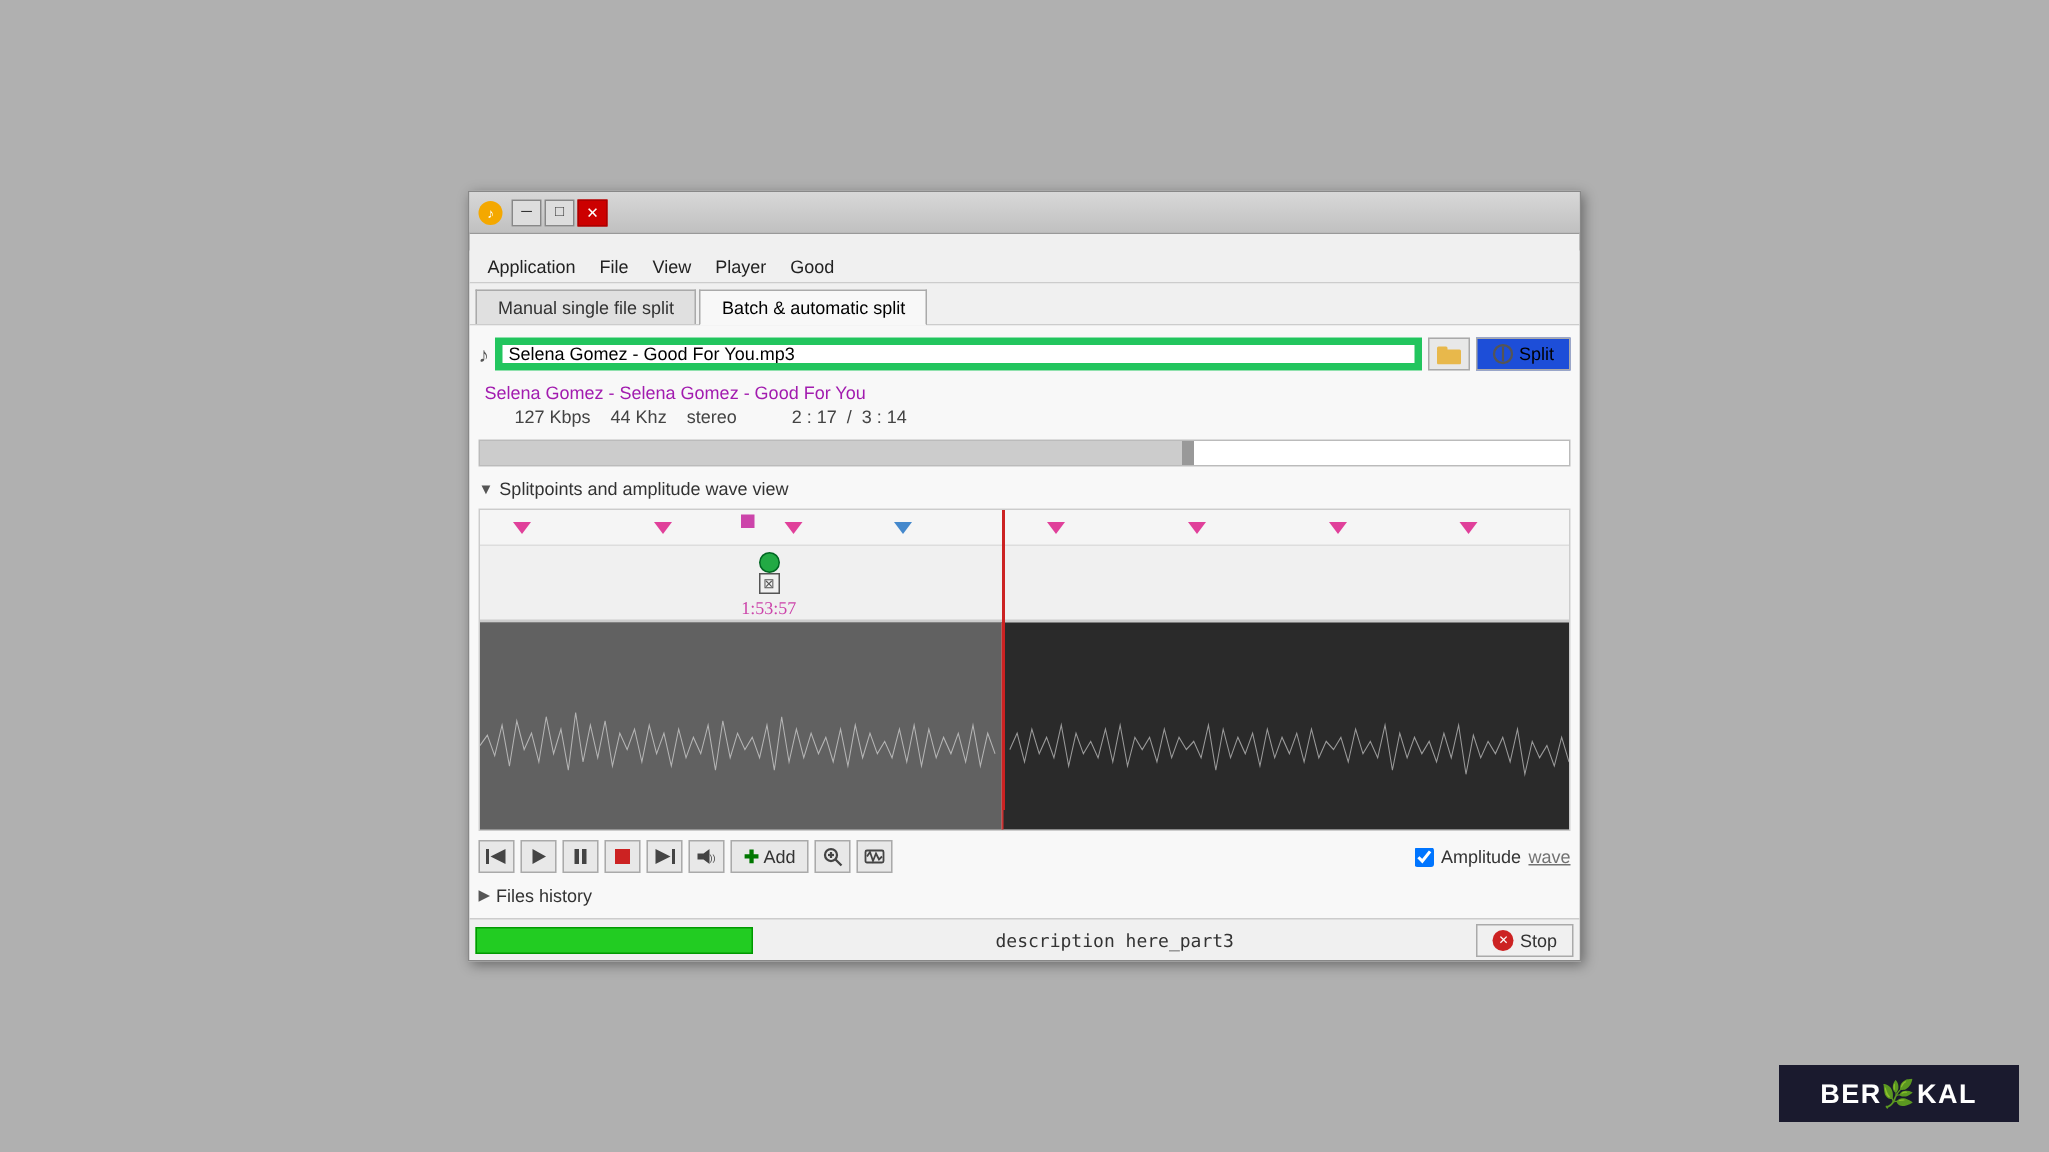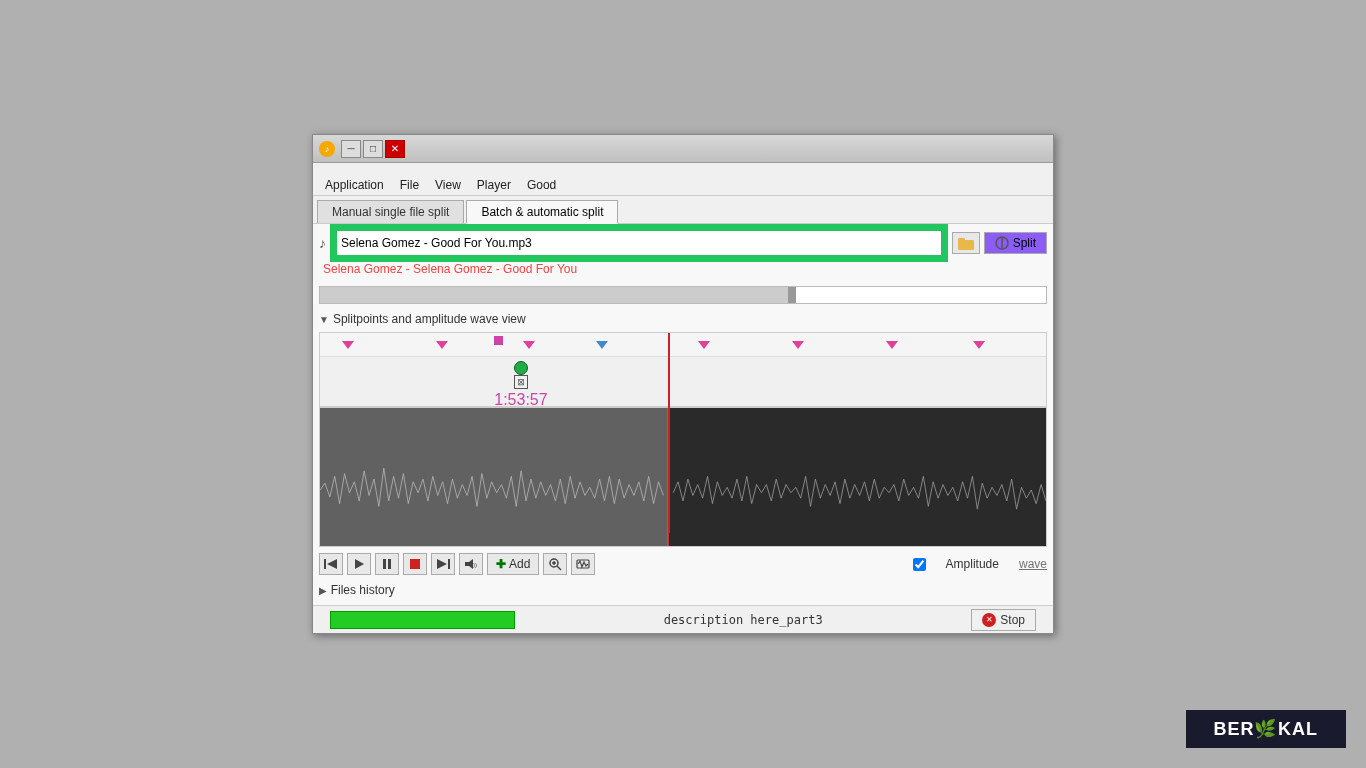--- a/index.html
+++ b/index.html
@@ -138,57 +138,57 @@
       height: 26px;
     }
 
     .file-icon {
       color: #555;
       font-size: 14px;
     }
 
     .file-input {
       flex: 1;
-      height: 38px;
-      border: 7px solid #22c55e;
+      height: 22px;
+      border: 5px solid #22c55e;
       padding: 0 4px;
       font-size: 12px;
       background: white;
     }
 
     .browse-btn {
       width: 28px;
       height: 22px;
       border: 1px solid #aaa;
       background: #e8e8e8;
       cursor: pointer;
       display: flex;
       align-items: center;
       justify-content: center;
     }
 
     .split-btn {
       height: 22px;
       padding: 0 10px;
       border: 1px solid #aaa;
-      background: #8b5cf6;
+      background: #1d4ed8;
       cursor: pointer;
       font-size: 12px;
       display: flex;
       align-items: center;
       gap: 4px;
     }
 
     .file-info {
       padding: 2px 4px;
     }
 
     .file-info-title {
       font-size: 12px;
-      color: #ef4444;
+      color: #a21caf;
       margin-bottom: 2px;
     }
 
     .file-info-meta {
       font-size: 12px;
       color: #444;
       margin-left: 20px;
     }
 
     .progress-bar-container {
@@ -353,21 +353,21 @@
 
     .add-btn .plus-icon {
       color: #007700;
       font-weight: bold;
     }
 
     .amplitude-check {
       margin-left: auto;
       display: flex;
       align-items: flex-end;
-      gap: 20px;
+      gap: 5px;
       font-size: 12px;
       color: #333;
     }
 
     .amplitude-check input {
       width: 13px;
       height: 13px;
     }
 
     .underline-link {
@@ -385,21 +385,21 @@
       color: #333;
       cursor: pointer;
     }
 
     .status-bar {
       background: #f0f0f0;
       border-top: 1px solid #ccc;
       height: 28px;
       display: flex;
       align-items: center;
-      padding: 0 17px;
+      padding: 0 4px;
       gap: 4px;
     }
 
     .progress-green {
       width: 185px;
       height: 18px;
       background: #22cc22;
       border: 1px solid #009900;
     }
 
@@ -494,20 +494,31 @@
         <svg width="14" height="14" viewBox="0 0 14 14">
           <circle cx="7" cy="7" r="6" fill="none" stroke="#555" stroke-width="1.5"></circle>
           <line x1="7" y1="2" x2="7" y2="12" stroke="#555" stroke-width="1.5"></line>
         </svg>
         <span> Split</span>
       </div>
     </div>
 
     <div class="file-info">
       <div class="file-info-title">Selena Gomez - Selena Gomez - Good For You</div>
+      <div class="file-info-meta">
+        <span>127 Kbps</span>
+        &nbsp;&nbsp;
+        <span>44 Khz</span>
+        &nbsp;&nbsp;
+        <span>stereo</span>
+        &nbsp;&nbsp;&nbsp;&nbsp;&nbsp;&nbsp;&nbsp;&nbsp;&nbsp;
+        <span>2 : 17</span>
+        &nbsp;/&nbsp;
+        <span>3 : 14</span>
+      </div>
     </div>
 
     <div class="progress-bar-container">
       <div class="progress-bar-fill"></div>
       <div class="progress-handle"></div>
     </div>
 
     <div class="section-header">
       <span class="section-arrow">▼</span>
       <span>Splitpoints and amplitude wave view</span>
@@ -528,21 +539,21 @@
         <div class="split-marker" style="left:78%;"></div>
         <div class="split-marker" style="left:90%;"></div>
 
         <div class="red-line-marker" style="left:48%; height:200px; top:0; z-index:5;"></div>
       </div>
 
       <div style="position:relative; height:50px; background:#f0f0f0; border-bottom:1px solid #ccc;">
         <div class="current-pos-marker" style="position:absolute; left:24%; top:4px; align-items:center;">
           <div class="green-circle"></div>
           <div class="split-crosshair">⊠</div>
-          <span style="font-size:16px; color:#cc44aa; font-family:Liberation Sans, sans-serif; white-space:nowrap; margin-top:2px;">1:53:57</span>
+          <span style="font-size:12px; color:#cc44aa; font-family:Liberation Serif, serif; white-space:nowrap; margin-top:2px;">1:53:57</span>
         </div>
       </div>
 
       <div class="waveform-area">
         
         <div class="waveform-gray-overlay"></div>
 
         
         <svg class="waveform-svg" viewBox="0 0 740 120" preserveAspectRatio="none">
 

